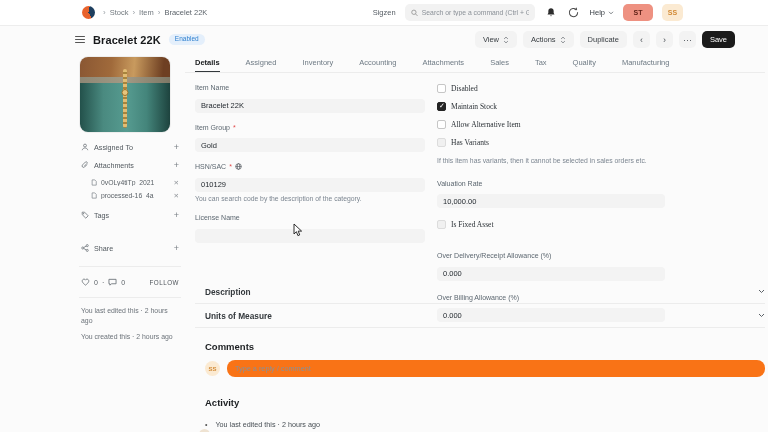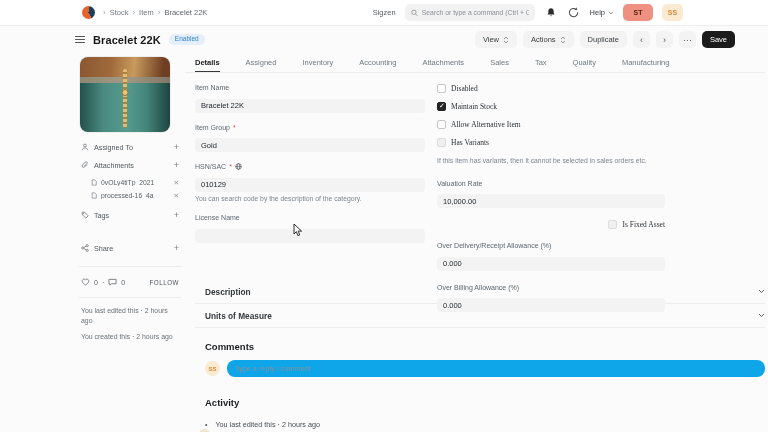--- a/index.html
+++ b/index.html
@@ -137,39 +137,39 @@
     width: 9px; height: 9px; border-radius: 2px; background: #fff; border: 1px solid #c6c6c6;
     position: relative; flex: 0 0 auto;
   }
   .cb.disabled { background: #f0f0f0; border-color: #dcdcdc; }
   .cb.checked { background: #242424; border-color: #242424; }
   .cb.checked::after {
     content: "✓"; position: absolute; left: 1px; top: -1.5px; color: #fff; font-size: 7px;
   }
   .cb-label { font-size: 7.5px; color: #2a3035; }
   .col-right .fhelp.variants { margin: -3px 0 14px; }
-  .cb-row.mt { margin-top: 12px; margin-bottom: 13px; justify-content: flex-end; }
+  .cb-row.mt { margin-top: 12px; margin-bottom: 23px; }
   
   .section-row {
     height: 24px; border-bottom: 1px solid #ececec; display: flex; align-items: center; gap: 16px;
     padding-left: 10px; cursor: pointer; justify-content: space-between;
   }
   .section-row:first-of-type { border-top: 1px solid #ececec; }
   .section-label { font-size: 8.3px; font-weight: bold; color: #33383c; }
   
   .comments { padding-left: 10px; margin-top: 13px; }
   .block-heading { font-size: 9.5px; font-weight: bold; color: #1c1f22; }
   .comment-row { display: flex; align-items: center; gap: 7px; margin-top: 8px; }
   .avatar-ss {
     width: 15px; height: 15px; border-radius: 50%; background: #fbead2; color: #d28a35;
     font-size: 6px; font-weight: bold; display: flex; align-items: center; justify-content: center;
     flex: 0 0 auto;
   }
   .comment-input {
-    flex: 1; height: 17px; background: #0ea5e9; border: none; border-radius: 8px;
+    flex: 1; height: 17px; background: #f97316; border: none; border-radius: 8px;
     padding: 0 8px; font-size: 7.3px; color: #40464c; font-family: inherit; outline: none;
   }
   .comment-input::placeholder, .searchbox input::placeholder { color: #8a9097; opacity: 1; }
   
   .activity { padding-left: 10px; margin-top: 20px; }
   .activity-list { margin-top: 12px; }
   .activity-item { display: flex; align-items: center; gap: 8px; font-size: 7.2px; color: #474e54; }
   .activity-item .bullet { color: #555; font-size: 7px; }
   .partial-avatar {
     position: absolute; left: 199px; top: 429px; width: 11px; height: 11px; border-radius: 50%;

